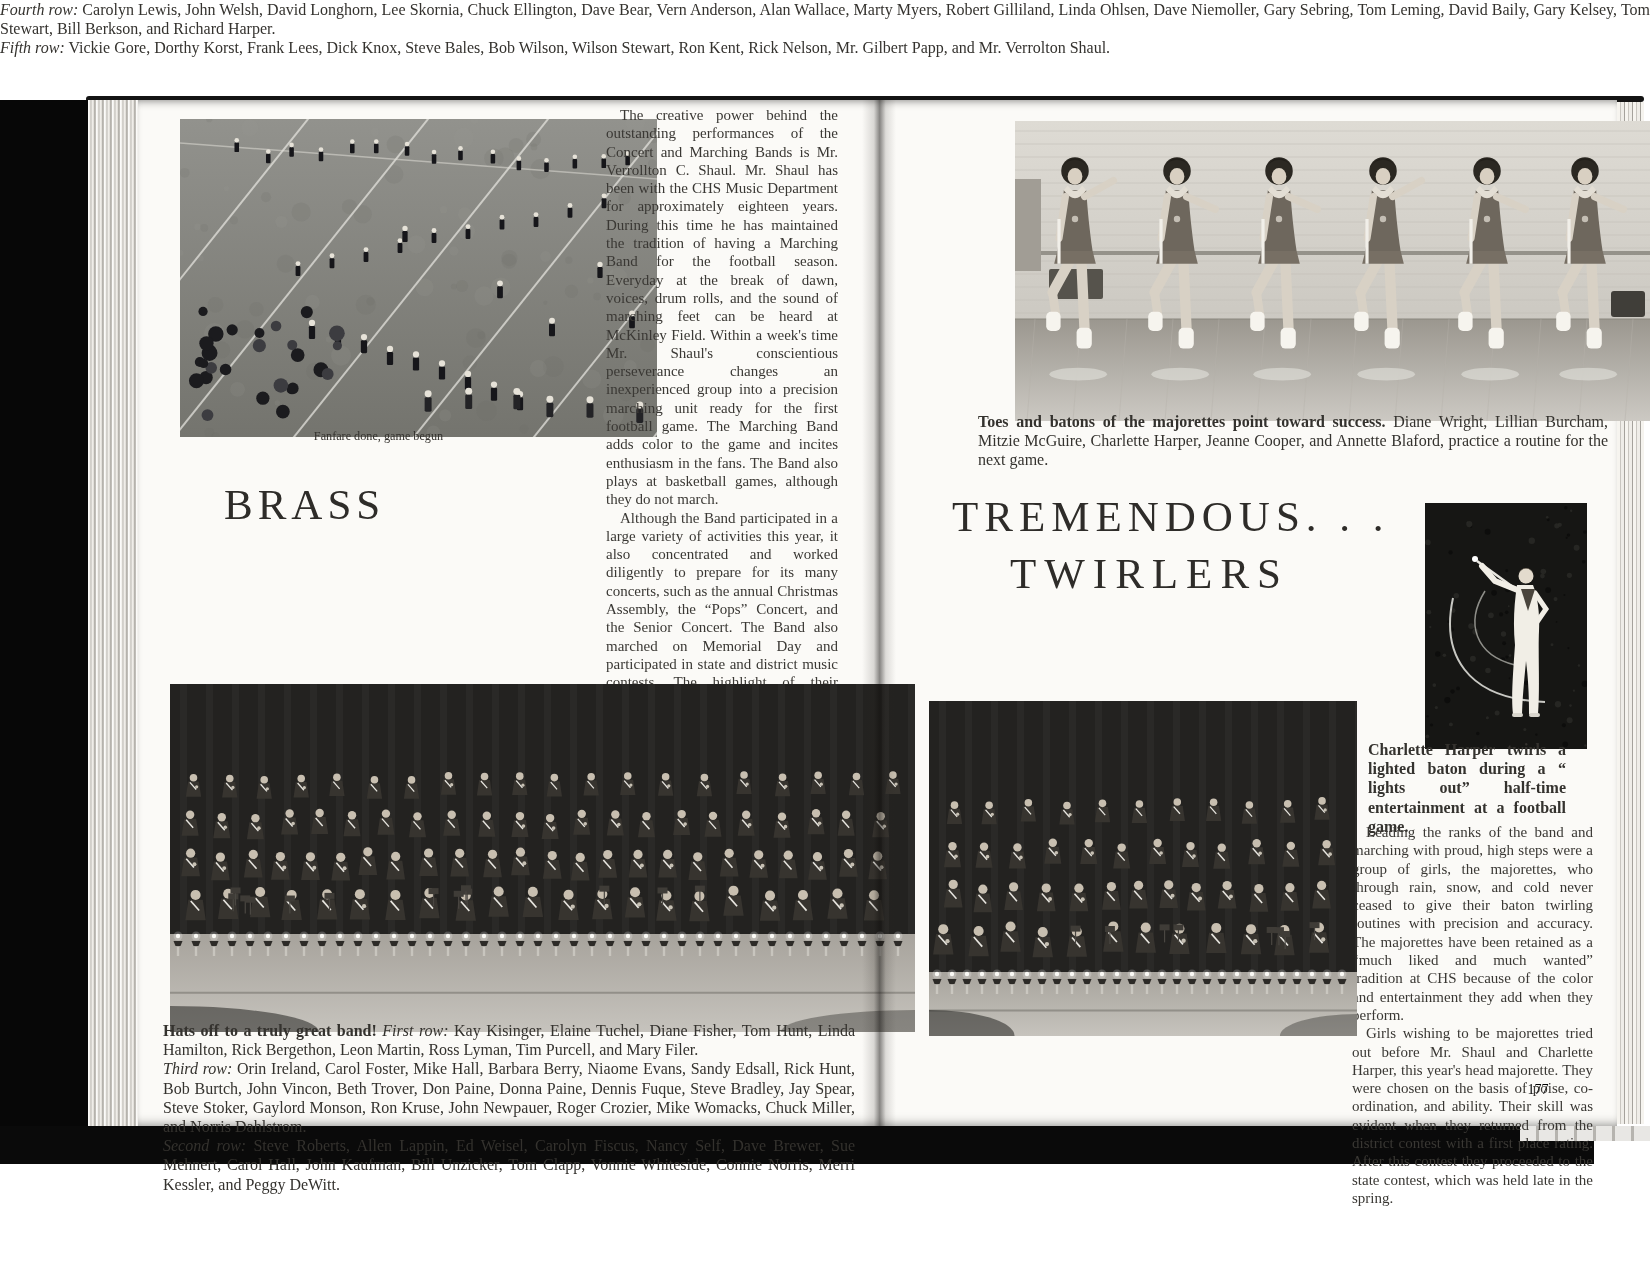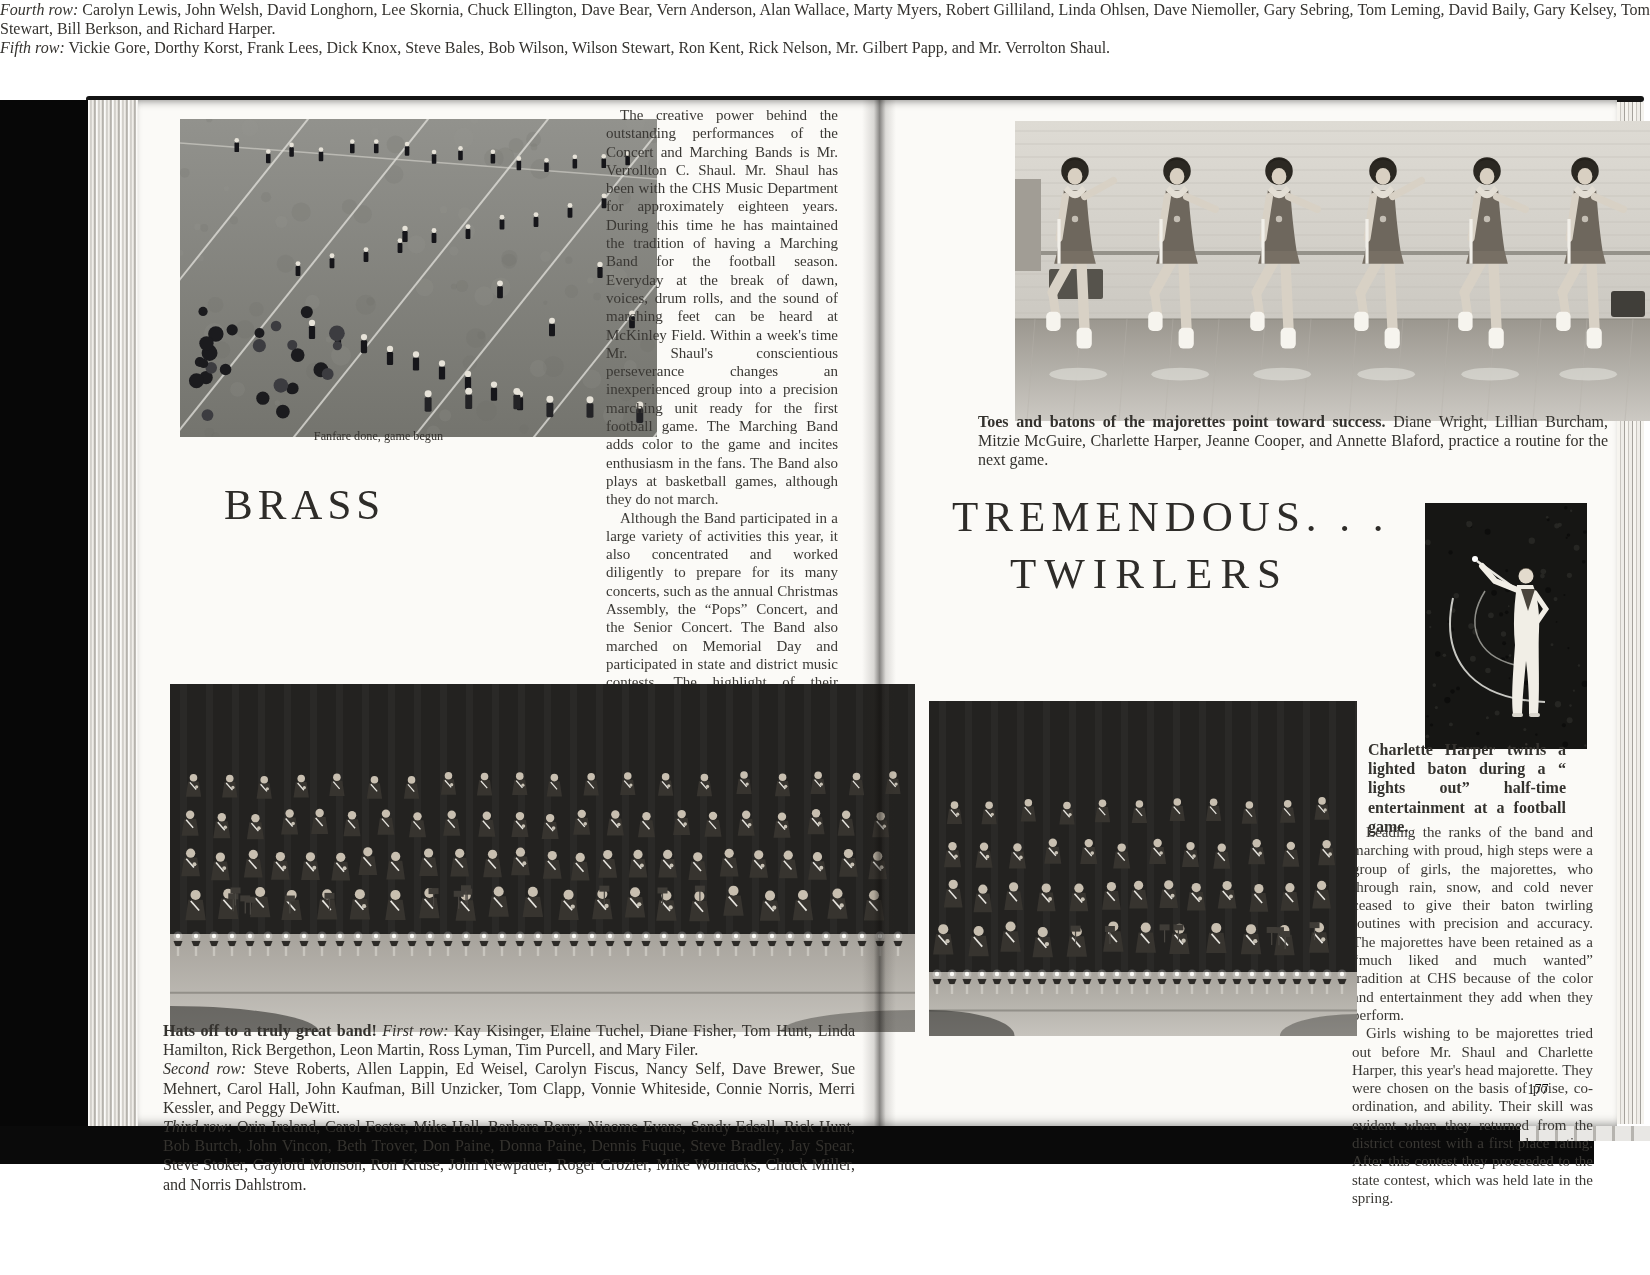--- a/index.html
+++ b/index.html
@@ -1085,22 +1085,22 @@
         <circle cx="728" cy="252" r="2.2" fill="#fbfaf6"></circle>
         <path d="M723.5,257 l9,0 l-2,5 l-5,0 Z" fill="#2c2a27"></path>
         <rect x="726.8" y="263" width="2.4" height="9" fill="#e9e7e1" fill-opacity="0.45"></rect>
         <ellipse cx="0" cy="348" rx="149" ry="26" fill="#141312" fill-opacity="0.5"></ellipse>
         <ellipse cx="745" cy="348" rx="134.1" ry="22" fill="#141312" fill-opacity="0.35"></ellipse>
       </svg>
   </figure>
 
   <div class="abs caption cap" id="caption-band-left">
     <p><span class="cap-lead">Hats off to a truly great band!</span> <span class="row-label">First row:</span> <span>Kay Kisinger, Elaine Tuchel, Diane Fisher, Tom Hunt, Linda Hamilton, Rick Bergethon, Leon Martin, Ross Lyman, Tim Purcell, and Mary Filer.</span></p>
+    <p><span class="row-label">Third row:</span> <span>Orin Ireland, Carol Foster, Mike Hall, Barbara Berry, Niaome Evans, Sandy Edsall, Rick Hunt, Bob Burtch, John Vincon, Beth Trover, Don Paine, Donna Paine, Dennis Fuque, Steve Bradley, Jay Spear, Steve Stoker, Gaylord Monson, Ron Kruse, John Newpauer, Roger Crozier, Mike Womacks, Chuck Miller, and Norris Dahlstrom.</span></p>
     <p><span class="row-label">Second row:</span> <span>Steve Roberts, Allen Lappin, Ed Weisel, Carolyn Fiscus, Nancy Self, Dave Brewer, Sue Mehnert, Carol Hall, John Kaufman, Bill Unzicker, Tom Clapp, Vonnie Whiteside, Connie Norris, Merri Kessler, and Peggy DeWitt.</span></p>
-    <p><span class="row-label">Third row:</span> <span>Orin Ireland, Carol Foster, Mike Hall, Barbara Berry, Niaome Evans, Sandy Edsall, Rick Hunt, Bob Burtch, John Vincon, Beth Trover, Don Paine, Donna Paine, Dennis Fuque, Steve Bradley, Jay Spear, Steve Stoker, Gaylord Monson, Ron Kruse, John Newpauer, Roger Crozier, Mike Womacks, Chuck Miller, and Norris Dahlstrom.</span></p>
   </div>
 
   <div class="abs gutter"></div>
 
   <figure class="photo" id="photo-gym">
     <svg id="svg-gym" width="642" height="300" viewBox="0 0 642 300">
         <defs>
           <linearGradient id="wg" x1="0" y1="0" x2="0" y2="1">
             <stop offset="0" stop-color="#dedbd4"></stop>
             <stop offset="1" stop-color="#ccc9c2"></stop>

